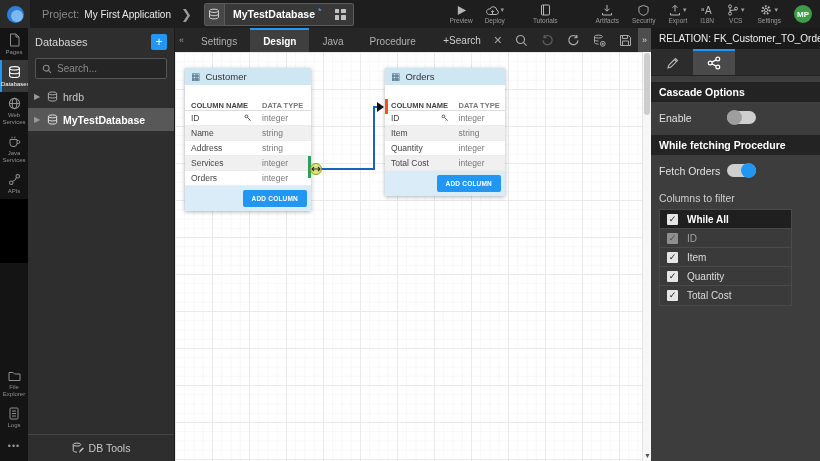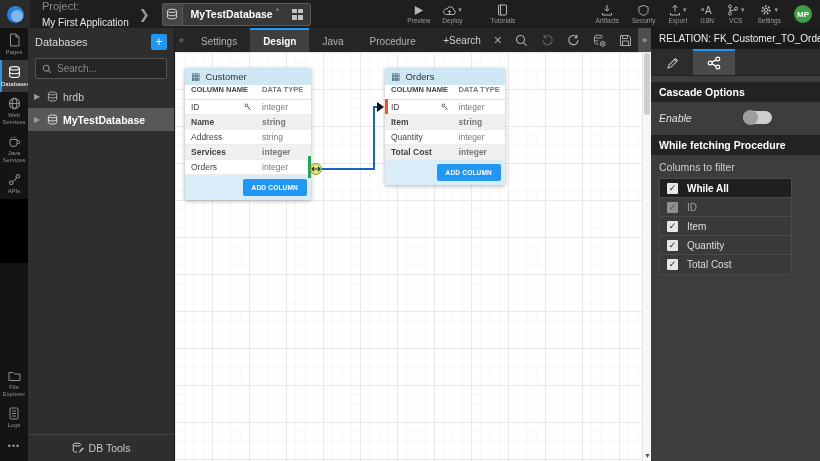--- a/index.html
+++ b/index.html
@@ -7,21 +7,21 @@
     font-family:"Liberation Sans","DejaVu Sans",sans-serif; }
   svg { display:block; }
 
   
   .topbar { position:absolute; top:0; left:0; right:0; height:28px; background:#1e1e1e;
     display:flex; align-items:center; z-index:10; }
   .logo-box { width:30px; height:28px; background:#2a2a2a; display:flex; align-items:center; justify-content:center; }
   .logo-circle { width:17px; height:17px; border-radius:50%; background:#2f7fd8; position:relative; overflow:hidden; }
   .logo-circle::after { content:""; position:absolute; left:4px; top:4px; width:12px; height:12px;
     border-radius:50%; background:#7db9ef; }
-  .proj { margin-left:12px; font-size:11px; display:flex; align-items:flex-start; gap:5px; white-space:nowrap;flex-direction:column; }
+  .proj { margin-left:12px; font-size:11px; display:flex; align-items:flex-end; gap:5px; white-space:nowrap; }
   .proj-label { color:#8a8a8a; }
   .proj-name { color:#e9e9e9; font-size:10px; }
   .chev { color:#9a9a9a; font-size:13px; margin:0 8px 0 10px; }
   .dbtab { height:23px; margin-left:4px; background:#383838; border:1px solid #5a5a5a; border-radius:2px;
     display:flex; align-items:center; }
   .dbtab-icon { width:20px; height:21px; background:#474747; display:flex; align-items:center; justify-content:center;
     border-right:1px solid #5a5a5a; color:#cfcfcf; }
   .dbtab-name { color:#fff; font-weight:bold; font-size:10.5px; padding:0 3px 0 8px; }
   .dirty { color:#57a8f5; font-size:9px; margin:-6px 6px 0 0; }
   .grid-icon { width:11px; height:11px; display:grid; grid-template-columns:1fr 1fr; gap:1.5px; margin:0 7px; }
@@ -86,25 +86,25 @@
     background-image:
       linear-gradient(#e9e9e9 1px, transparent 1px),
       linear-gradient(90deg, #e9e9e9 1px, transparent 1px),
       linear-gradient(#f6f6f6 1px, transparent 1px),
       linear-gradient(90deg, #f6f6f6 1px, transparent 1px);
     background-size:37px 37px, 37px 37px, 9.25px 9.25px, 9.25px 9.25px; overflow:hidden; }
   .db-table { position:absolute; background:#fff; box-shadow:0 1px 4px rgba(0,0,0,.3); font-size:8.5px; z-index:2; }
   .tbl-head { height:17px; background:#cfe6f3; display:flex; align-items:center; gap:5px; padding:0 6px;
     color:#333; font-size:9.5px; cursor:pointer; }
   .tbl-head .ticon { color:#4a6b80; font-size:10px; line-height:10px; }
-  .tbl-cols { height:15px; display:flex; border-bottom:1px solid #ddd; font-weight:bold; color:#444;
-    font-size:7.5px; align-items:flex-start; background:#fff; }
+  .tbl-cols { height:26px; display:flex; border-bottom:1px solid #ddd; font-weight:bold; color:#444;
+    font-size:7.5px; align-items:flex-end; background:#fff; }
   .trow { height:15px; display:flex; align-items:center; border-bottom:1px solid #ececec; background:#fff;
     cursor:pointer; position:relative; }
-  .trow.alt { background:#f0f0f0;font-weight:bold; }
+  .trow.alt { background:#f0f0f0; }
   .cell-name { flex:0 0 58%; padding-left:6px; color:#444; display:flex; align-items:center; }
   .cell-type { flex:1; padding-left:4px; color:#777; }
   .key-ic { margin-left:auto; margin-right:6px; color:#555; }
   .tbl-foot { height:25px; background:#d9ecf8; display:flex; align-items:center; justify-content:flex-end; padding:0 4px; }
   .addcol-btn { background:#2196f3; color:#fff; border:none; border-radius:2px; font-size:6.5px; font-weight:bold;
     padding:5px 9px; cursor:pointer; letter-spacing:.2px; }
   .rel-overlay { position:absolute; inset:0; z-index:3; pointer-events:none; }
   .vscroll { position:absolute; top:0; right:0; width:9px; bottom:0; background:#f7f7f7;
     border-left:1px solid #e4e4e4; z-index:4; }
   .vthumb { position:absolute; top:1px; left:1px; width:6px; height:62px; background:#cdcdcd; border-radius:3px; cursor:pointer; }
@@ -114,21 +114,21 @@
   
   .rpanel { position:absolute; top:28px; left:651px; right:0; bottom:0; background:#3d3d3d; color:#ddd; }
   .rp-title { height:21px; background:#1a1a1a; color:#efefef; font-size:10px; display:flex; align-items:center;
     padding:0 8px; white-space:nowrap; overflow:hidden; }
   .rp-tabs { height:27px; background:#2c2c2c; display:flex; border-bottom:1px solid #222; }
   .rp-tab { width:42px; display:flex; align-items:center; justify-content:center; color:#bbb; cursor:pointer;
     border-top:2px solid transparent; }
   .rp-tab.active { background:#4a4a4a; color:#fff; border-top-color:#2196f3; }
   .rp-section { background:#232323; color:#fff; font-weight:bold; font-size:10.5px; padding:4px 8px; margin-top:6px; }
   .rp-row { display:flex; align-items:center; padding:9px 8px; font-size:10.5px; color:#e0e0e0; }
-  .rp-row .rlabel { width:84px;font-style:italic; }
+  .rp-row .rlabel { width:68px; }
   .toggle { width:29px; height:13px; border-radius:7px; background:#cfcfcf; position:relative; cursor:pointer; }
   .knob { position:absolute; top:-1px; width:15px; height:15px; border-radius:50%; }
   .toggle.off .knob { left:0; background:#9e9e9e; }
   .toggle.on  .knob { right:0; background:#2196f3; }
   .rp-collabel { font-size:10.5px; color:#cfcfcf; padding:6px 8px 5px 8px; }
   .col-list { margin:0 28px 0 8px; border:1px solid #4a4a4a; }
   .col-row { height:19px; display:flex; align-items:center; gap:9px; padding:0 7px; background:#3a3a3a;
     border-bottom:1px solid #4a4a4a; font-size:10px; color:#ddd; cursor:pointer; }
   .col-row:last-child { border-bottom:none; }
   .col-row.hdr { background:#1f1f1f; color:#fff; font-weight:bold; }
@@ -563,20 +563,26 @@
 
   <div class="rp-section">Cascade Options</div>
   <div class="rp-row">
     <span class="rlabel">Enable</span>
     <span class="toggle off">
         <span class="knob"></span>
       </span>
   </div>
 
   <div class="rp-section" style="margin-top:2px">While fetching Procedure</div>
+  <div class="rp-row">
+    <span class="rlabel">Fetch Orders</span>
+    <span class="toggle on">
+        <span class="knob"></span>
+      </span>
+  </div>
 
   <div class="rp-collabel">Columns to filter</div>
   <div class="col-list">
     <div class="col-row hdr">
       <span class="cb">✓</span>
       <span>While All</span>
     </div>
     <div class="col-row disabled">
       <span class="cb disabled">✓</span>
       <span>ID</span>

